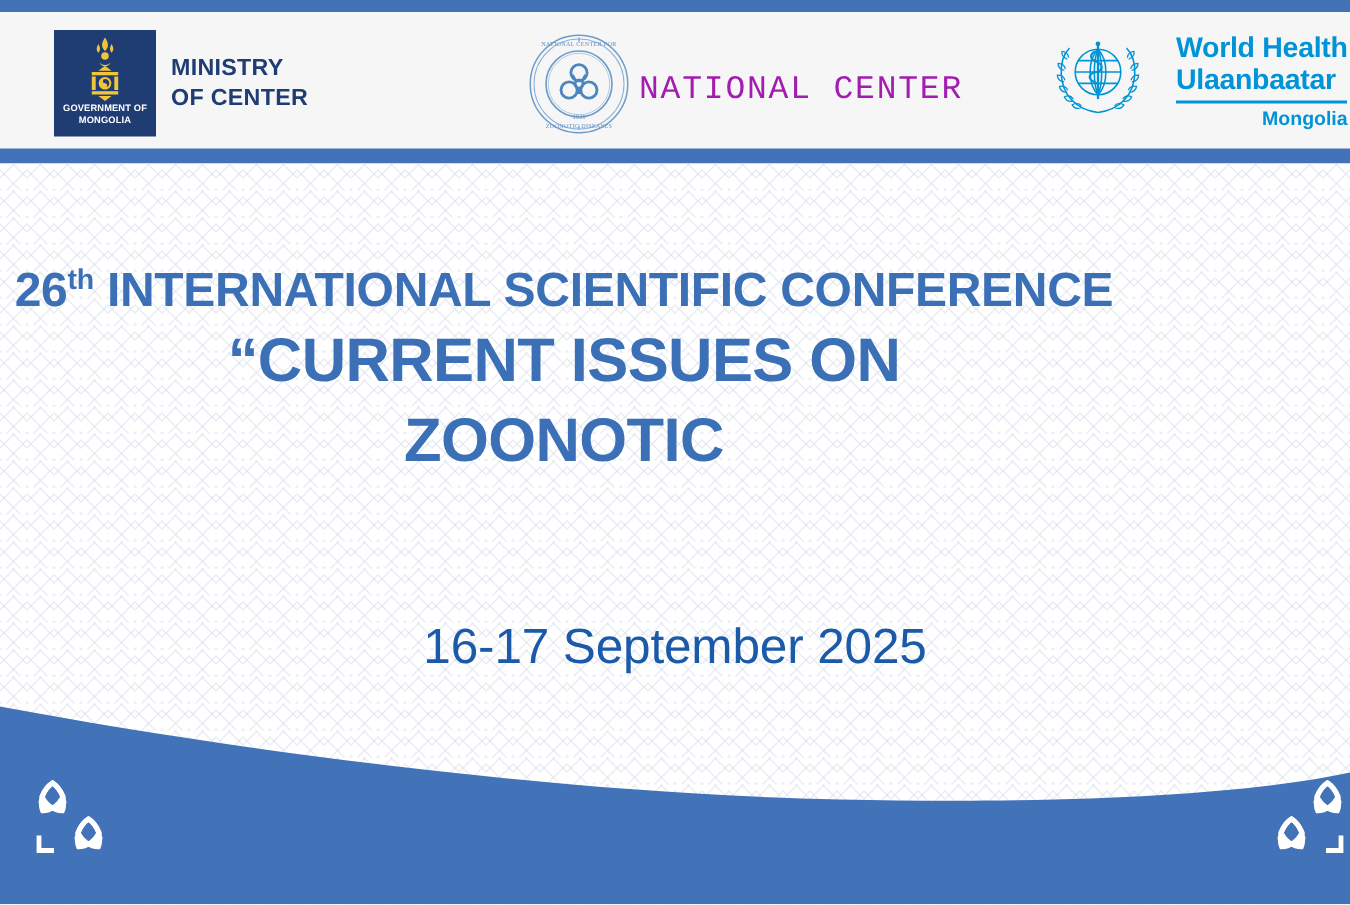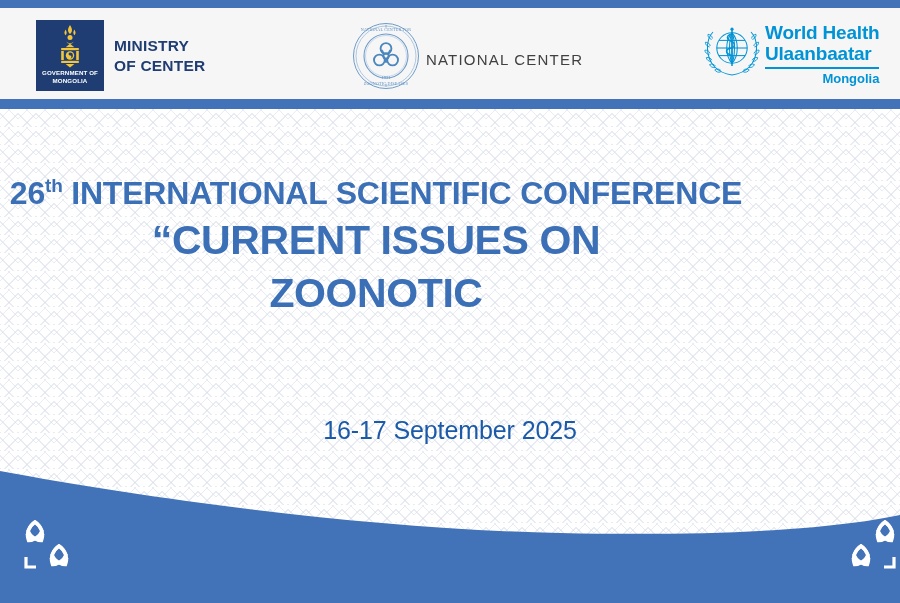--- a/index.html
+++ b/index.html
@@ -105,43 +105,43 @@
     width: 68px;
     height: 68px;
   }
   .nczd-text {
     display: flex;
     flex-direction: column;
     justify-content: center;
     margin-top: 6px;
   }
   .nczd-line1 {
-    font-family: Liberation Sans, sans-serif;
-    color: #404040;
-    font-size: 15px;
+    font-family: Liberation Mono, monospace;
+    color: #a21caf;
+    font-size: 22px;
     letter-spacing: 1.2px;
     line-height: 21px;
     white-space: nowrap;
   }
   .nczd-line2 {
     font-family: "Liberation Serif", serif;
     color: #5d90c2;
     font-size: 11.5px;
     letter-spacing: 0.9px;
     line-height: 14px;
     white-space: nowrap;
   }
 
   .logo-who {
     position: absolute;
     top: 21px;
     left: 703px;
     display: flex;
     align-items: flex-start;
-    gap: 4px;
+    gap: 23px;
   }
   .who-emblem { width: 58px; height: 58px; }
   .who-text {
     display: flex;
     flex-direction: column;
     padding-top: 1px;
   }
   .who-line1, .who-line2 {
     color: #0093d5;
     font-size: 19px;
@@ -214,21 +214,21 @@
   
   .meta-block {
     position: absolute;
     top: 414px;
     left: 0;
     width: 900px;
     text-align: center;
   }
   .meta-line {
     color: #1b5aa8;
-    font-size: 25px;
+    font-size: 33px;
     line-height: 33px;
     letter-spacing: -0.1px;
   }
 
   
   .wave {
     position: absolute;
     left: 0;
     bottom: 0;
     width: 900px;

